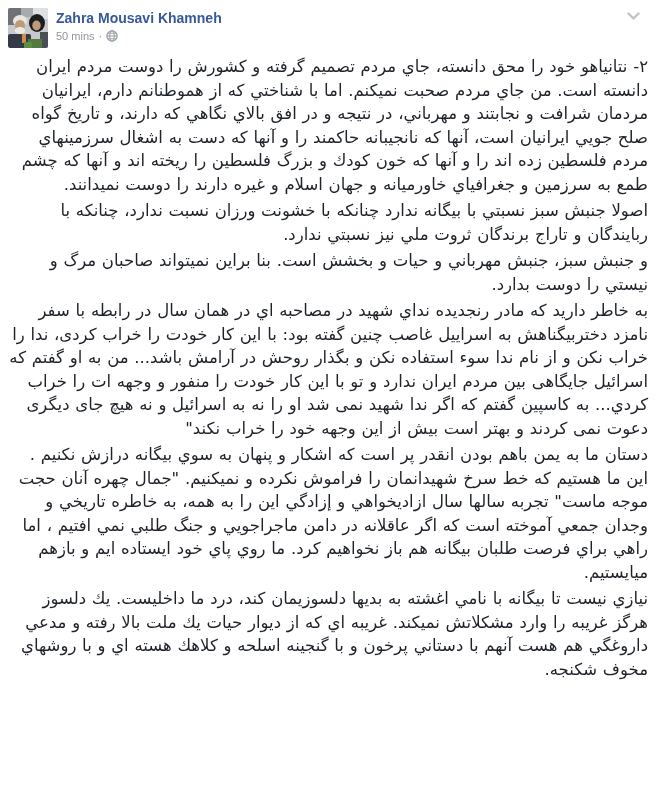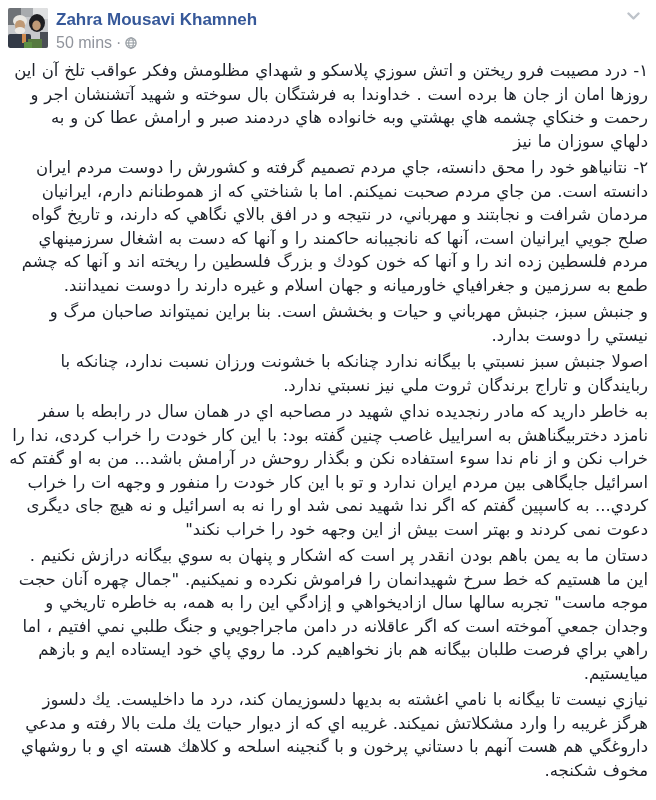--- a/index.html
+++ b/index.html
@@ -32,33 +32,33 @@
     overflow: hidden;
     flex: 0 0 40px;
     cursor: pointer;
   }
   .avatar svg { display: block; }
   .header-info {
     margin-left: 8px;
     padding-top: 1px;
   }
   .author {
-    font-size: 17px;
+    font-size: 14px;
     font-weight: bold;
     color: #365899;
     text-decoration: none;
     line-height: 1.3;
     cursor: pointer;
   }
   .meta {
     display: flex;
     align-items: center;
     gap: 4px;
     margin-top: 3px;
-    font-size: 16px;
+    font-size: 11px;
     color: #90949c;
   }
   .meta a {
     color: #90949c;
     text-decoration: none;
     cursor: pointer;
   }
   .meta .sep { color: #90949c; }
   .globe { display: inline-flex; align-items: center; }
   .chevron-btn {
@@ -132,22 +132,21 @@
       <span>
         <svg width="13" height="9" viewBox="0 0 13 9">
           <path d="M1.5 1.5 L6.5 6.5 L11.5 1.5" fill="none" stroke="#bec3ca" stroke-width="2.4" stroke-linecap="round" stroke-linejoin="round"></path>
         </svg>
       </span>
     </button>
 
   </div>
 
   <div class="post-body" lang="fa" dir="rtl">
-    <p>۱- درد مصيبت فرو ريختن و اتش سوزي پلاسكو و شهداي مظلومش وفكر عواقب تلخ آن اين روزها امان از جان ها برده است . خداوندا به فرشتگان بال سوخته و شهيد آتشنشان اجر و رحمت و خنكاي چشمه هاي بهشتي وبه خانواده هاي دردمند صبر و ارامش عطا كن و به دلهاي سوزان ما نيز</p>
     <p>۲- نتانياهو خود را محق دانسته، جاي مردم تصميم گرفته و كشورش را دوست مردم ايران دانسته است. من جاي مردم صحبت نميكنم. اما با شناختي كه از هموطنانم دارم، ايرانيان مردمان شرافت و نجابتند و مهرباني، در نتيجه و در افق بالاي نگاهي كه دارند، و تاريخ گواه صلح جويي ايرانيان است، آنها كه نانجيبانه حاكمند را و آنها كه دست به اشغال سرزمينهاي مردم فلسطين زده اند را و آنها كه خون كودك و بزرگ فلسطين را ريخته اند و آنها كه چشم طمع به سرزمين و جغرافياي خاورميانه و جهان اسلام و غيره دارند را دوست نميدانند.</p>
+    <p>اصولا جنبش سبز نسبتي با بيگانه ندارد چنانكه با خشونت ورزان نسبت ندارد، چنانكه با ربايندگان و تاراج برندگان ثروت ملي نيز نسبتي ندارد.</p>
     <p>و جنبش سبز، جنبش مهرباني و حيات و بخشش است. بنا براين نميتواند صاحبان مرگ و نيستي را دوست بدارد.</p>
-    <p>اصولا جنبش سبز نسبتي با بيگانه ندارد چنانكه با خشونت ورزان نسبت ندارد، چنانكه با ربايندگان و تاراج برندگان ثروت ملي نيز نسبتي ندارد.</p>
     <p>به خاطر داريد كه مادر رنجديده نداي شهيد در مصاحبه اي در همان سال در رابطه با سفر نامزد دختربيگناهش به اسراييل غاصب چنين گفته بود: با اين كار خودت را خراب كردى، ندا را خراب نكن و از نام ندا سوء استفاده نكن و بگذار روحش در آرامش باشد... من به او گفتم كه اسرائيل جايگاهى بين مردم ايران ندارد و تو با اين كار خودت را منفور و وجهه ات را خراب كردي... به كاسپين گفتم كه اگر ندا شهيد نمى شد او را نه به اسرائيل و نه هيچ جاى ديگرى دعوت نمى كردند و بهتر است بيش از اين وجهه خود را خراب نكند"</p>
     <p>دستان ما به يمن باهم بودن انقدر پر است كه اشكار و پنهان به سوي بيگانه درازش نكنيم . اين ما هستيم كه خط سرخ شهيدانمان را فراموش نكرده و نميكنيم. "جمال چهره آنان حجت موجه ماست" تجربه سالها سال ازاديخواهي و إزادگي اين را به همه، به خاطره تاريخي و وجدان جمعي آموخته است كه اگر عاقلانه در دامن ماجراجويي و جنگ طلبي نمي افتيم ، اما راهي براي فرصت طلبان بيگانه هم باز نخواهيم كرد. ما روي پاي خود ايستاده ايم و بازهم ميايستيم.</p>
     <p>نيازي نيست تا بيگانه با نامي اغشته به بديها دلسوزيمان كند، درد ما داخليست. يك دلسوز هرگز غريبه را وارد مشكلاتش نميكند. غريبه اي كه از ديوار حيات يك ملت بالا رفته و مدعي داروغگي هم هست آنهم با دستاني پرخون و با گنجينه اسلحه و كلاهك هسته اي و با روشهاي مخوف شكنجه.</p>
   </div>
 
 </div>
 
 </body></html>

